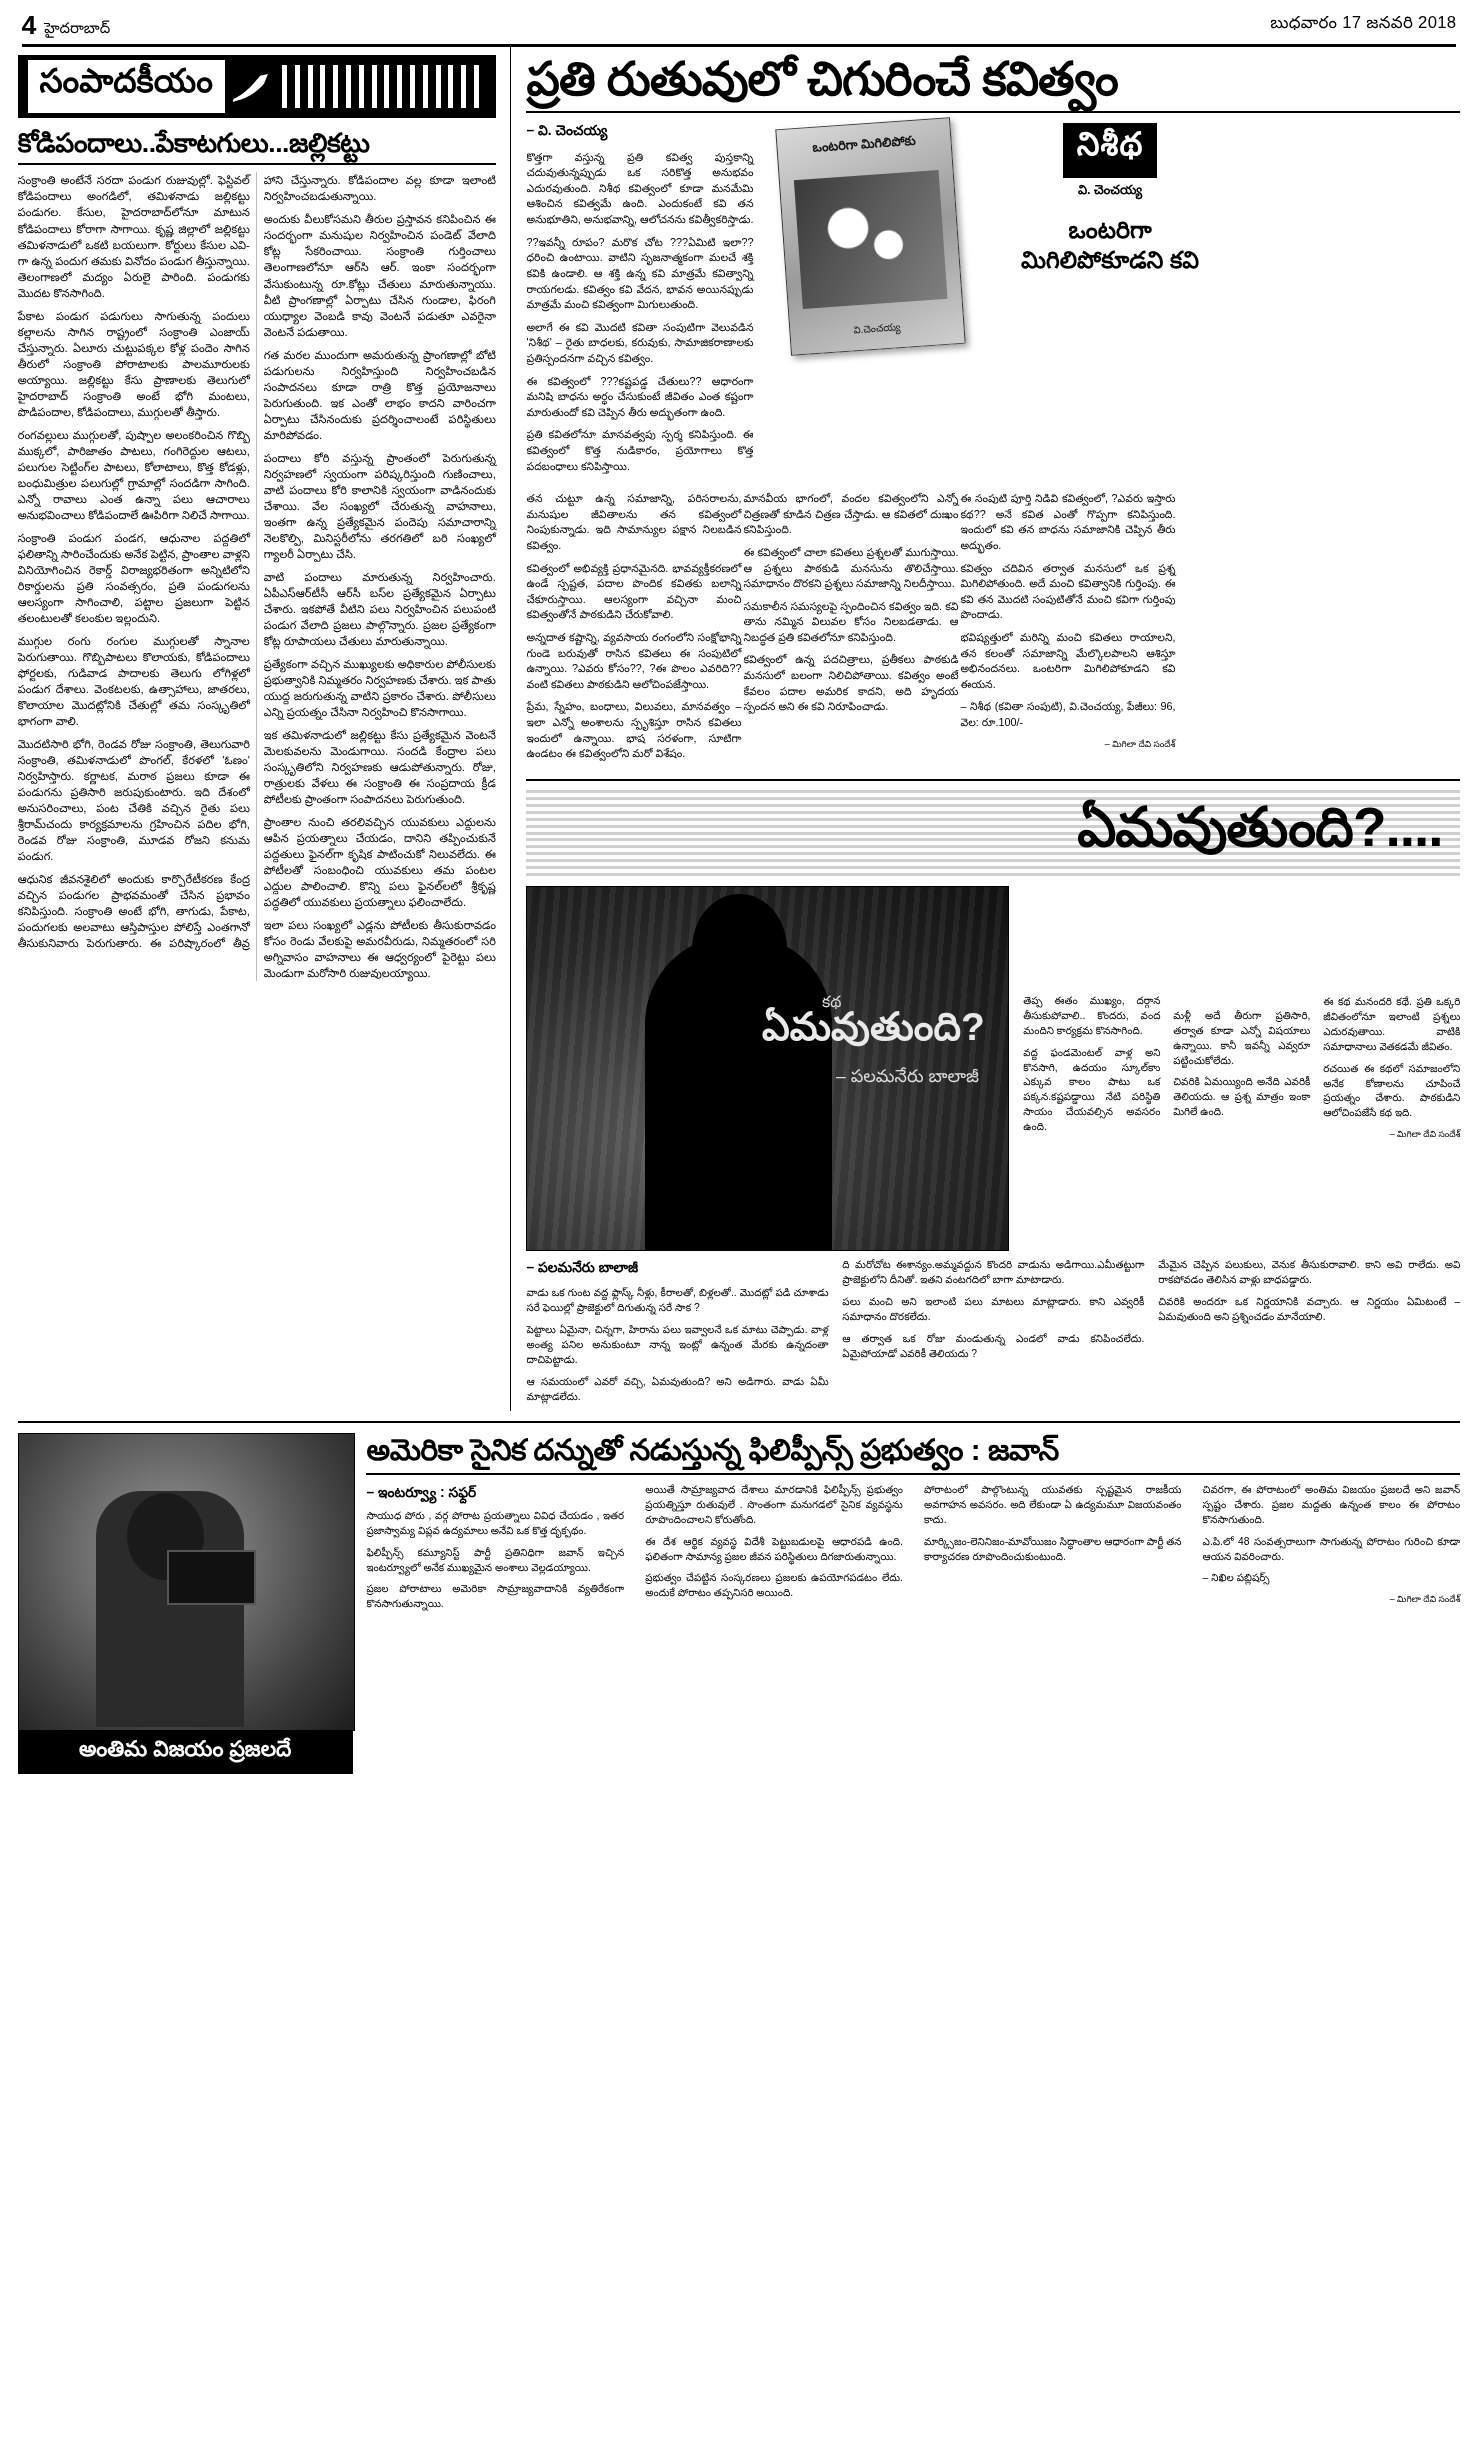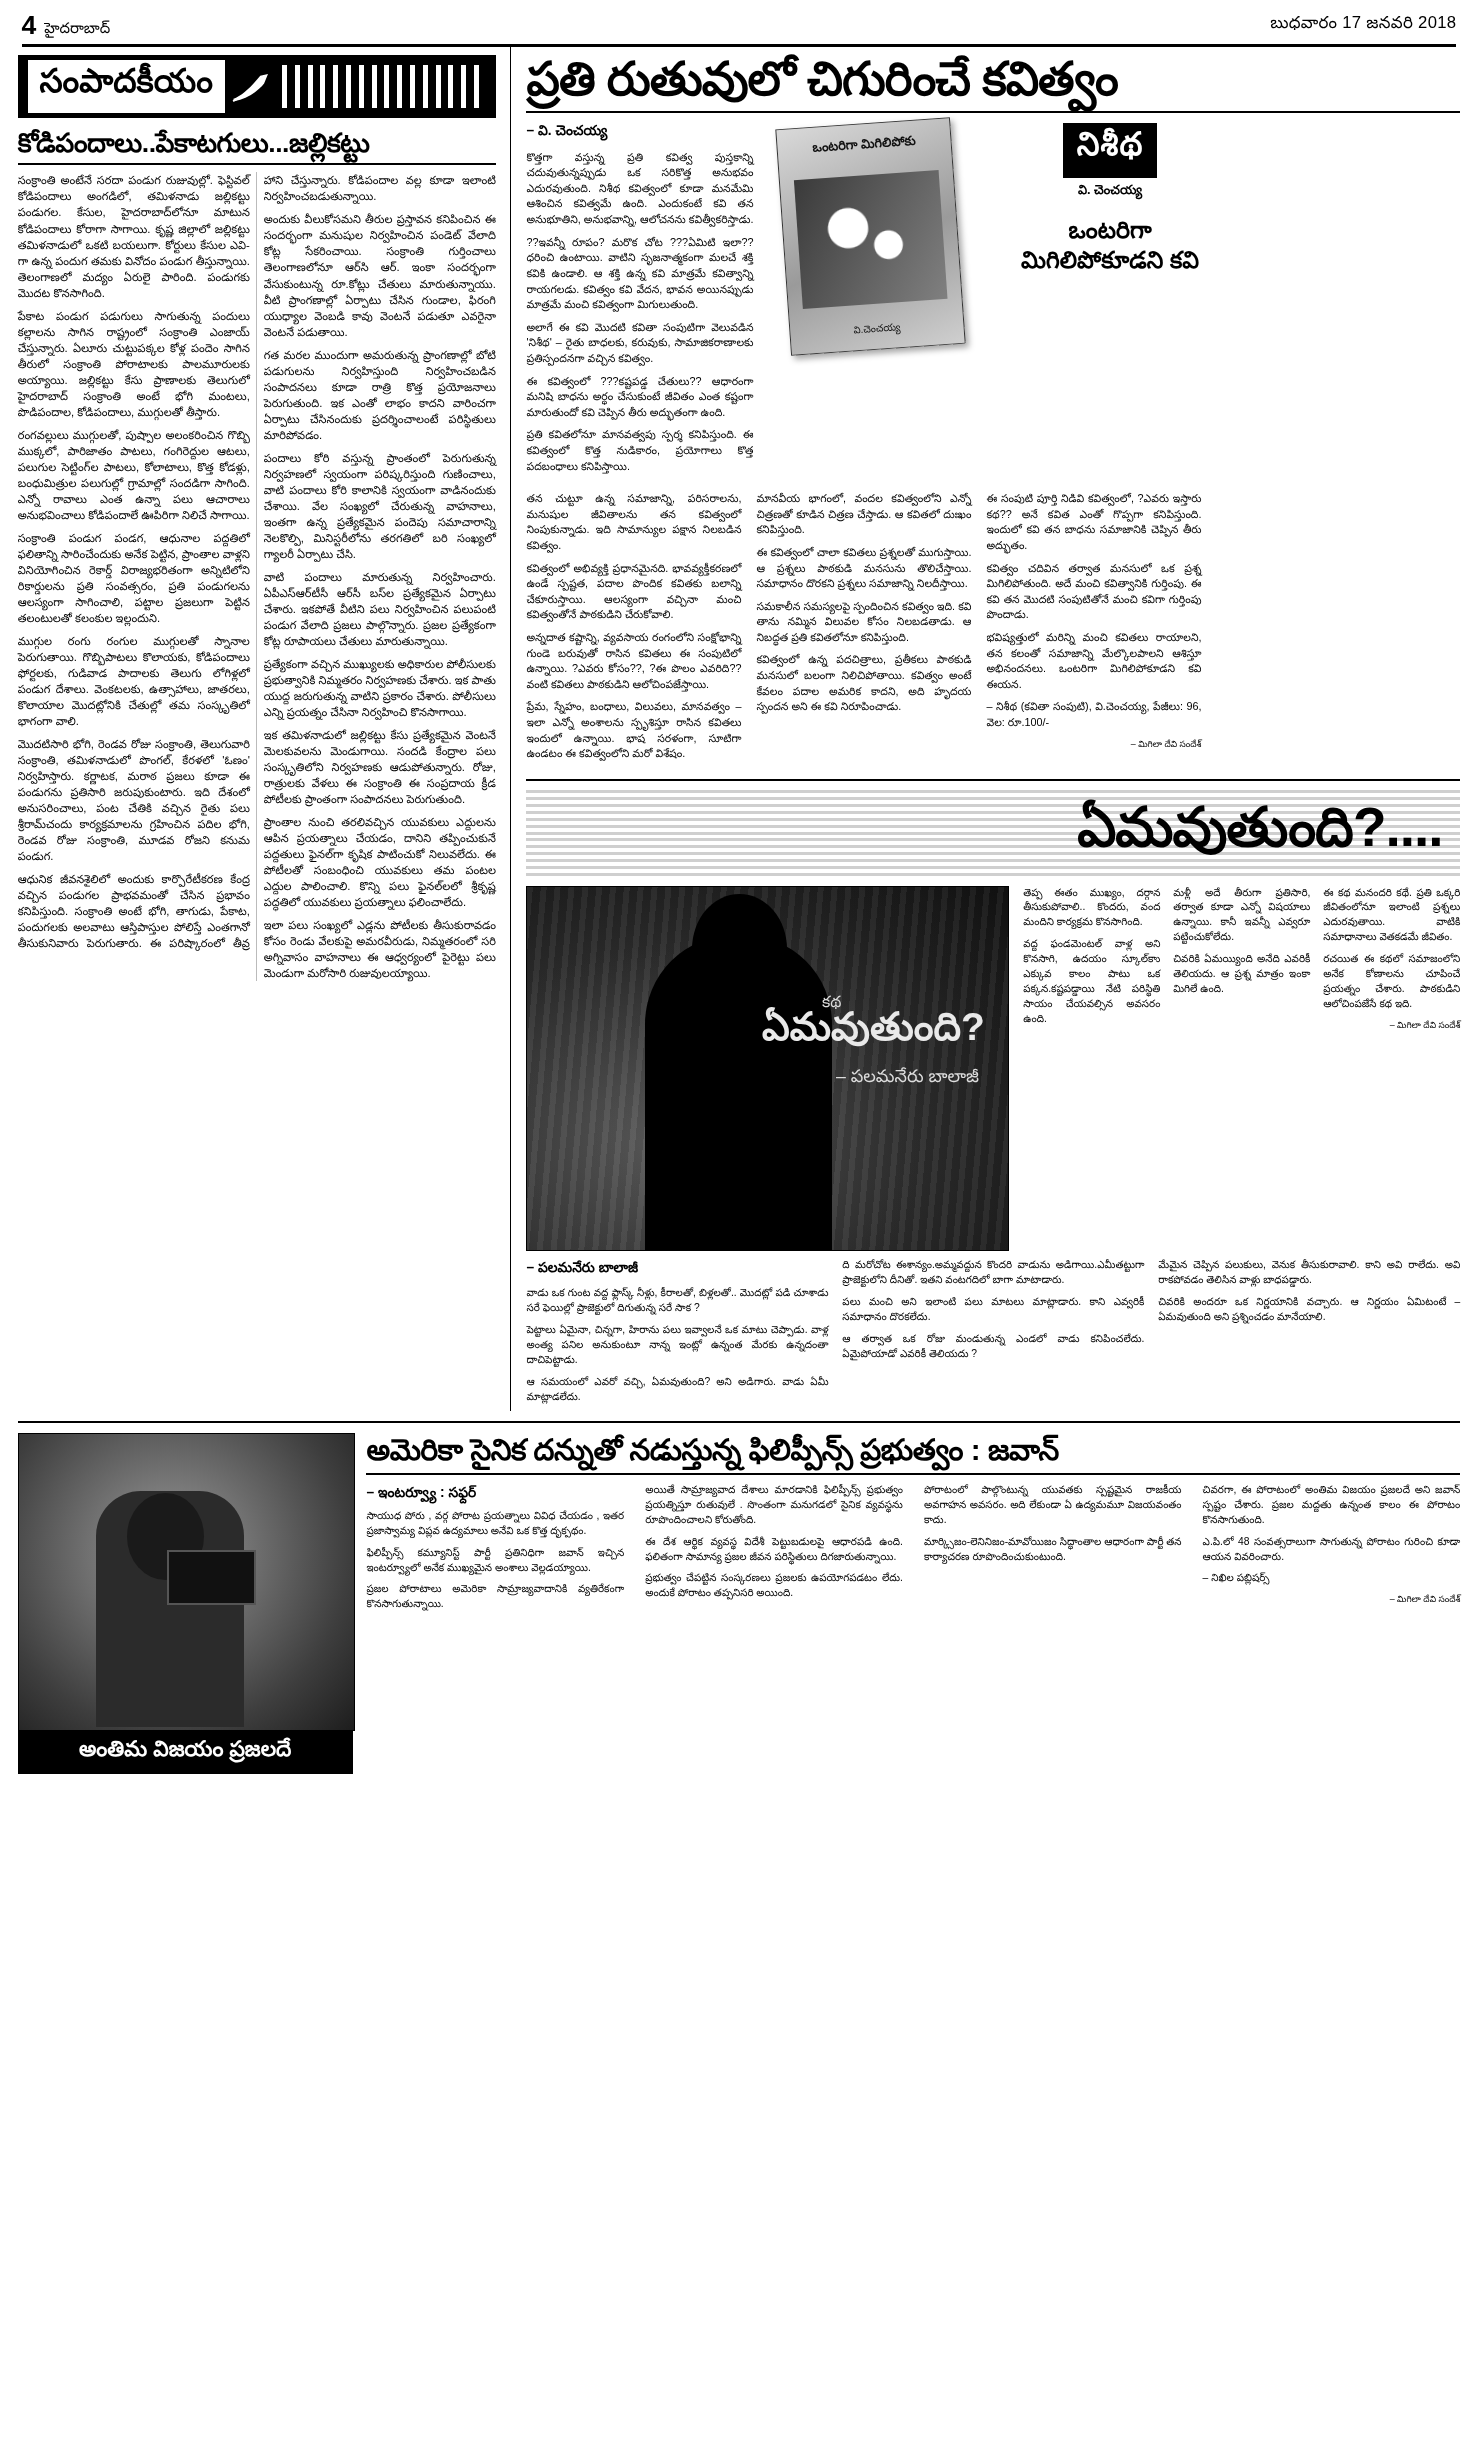--- a/index.html
+++ b/index.html
@@ -29,21 +29,21 @@
   .ed-rule{border-top:2px solid #000;margin:3.9px 0 7.9px 0;}
 
   .body-col{font-size:11.3px;line-height:1.42;text-align:justify;}
   .two-col{column-count:2;column-gap:13.8px;column-rule:1px solid #bbb;}
   p{margin:0 0 6.9px 0;}
 
   
   .head-main{font-size:47px;font-weight:bold;line-height:1.1;letter-spacing:-1px;margin:5.9px 0 5.9px 0;}
   .head-rule{border-top:2px solid #000;margin:3.9px 0 9.9px 0;}
 
-  .review-grid{display:flex;gap:15px;}
+  .review-grid{display:flex;gap:2px;}
   .rv-col{width:215px;}
   .byline{font-size:13.8px;font-weight:bold;margin:0 0 7.9px 0;}
   .rv-text{font-size:10.8px;line-height:1.45;text-align:justify;}
 
   
   .bookwrap{width:207px;display:flex;flex-direction:column;align-items:center;}
   .book{width:173px;height:225px;border:1px solid #333;background:linear-gradient(160deg,#d9d9d9,#9a9a9a 55%,#cfcfcf);
         box-shadow:3px 3.9px 6.9px rgba(0,0,0,.35);transform:rotate(-4deg);position:relative;overflow:hidden;}
   .book .btitle{position:absolute;top:11.8px;left:0;right:0;text-align:center;font-size:12.8px;font-weight:bold;color:#111;}
   .book .bart{position:absolute;left:13.8px;right:13.8px;top:51px;bottom:45px;background:
@@ -67,21 +67,21 @@
   .photo{width:481px;height:363px;background:
       radial-gradient(ellipse at 30% 70%, #5d5d5d 0%, #2a2a2a 55%, #111 100%);
       position:relative;overflow:hidden;border:1px solid #000;}
   .photo .silh{position:absolute;left:118px;bottom:0;width:187px;height:315px;background:#000;
       border-radius:89px 89px 0 0;}
   .photo .head{position:absolute;left:165px;bottom:246px;width:95px;height:110px;background:#000;border-radius:50%;}
   .photo .wall{position:absolute;inset:0;background:repeating-linear-gradient(95deg,rgba(255,255,255,.05) 0 5.9px,rgba(0,0,0,.06) 5.9px 13.8px);}
   .photo .ptitle{position:absolute;right:23.6px;top:118px;color:#e9e9e9;font-size:39px;font-weight:bold;text-align:right;}
   .photo .psmall{position:absolute;right:167px;top:106px;color:#ddd;font-size:15.8px;}
   .photo .pauthor{position:absolute;right:29.6px;top:179px;color:#ddd;font-size:17.7px;}
-  .mid-right{flex:1;display:flex;gap:12.8px;}
+  .mid-right{flex:1;display:flex;gap:12.8px;align-items:center;}
   .mcol{flex:1;font-size:10.3px;line-height:1.45;text-align:justify;}
   .credit{font-size:8.9px;text-align:right;margin-top:3.9px;}
 
   
   .bot-zone{margin-top:9.9px;border-top:2px solid #000;padding-top:9.9px;display:flex;gap:13.8px;}
   .bot-photo{width:335px;}
   .bphoto{width:335px;height:296px;border:1px solid #000;position:relative;overflow:hidden;
      background:radial-gradient(circle at 45% 40%,#9b9b9b,#3e3e3e 70%,#1d1d1d);}
   .bphoto .figure{position:absolute;left:77px;top:57px;width:148px;height:236px;background:#2b2b2b;border-radius:45px 45px 0 0;}
   .bphoto .fhead{position:absolute;left:108px;top:59px;width:77px;height:87px;background:#1a1a1a;border-radius:50%;}

